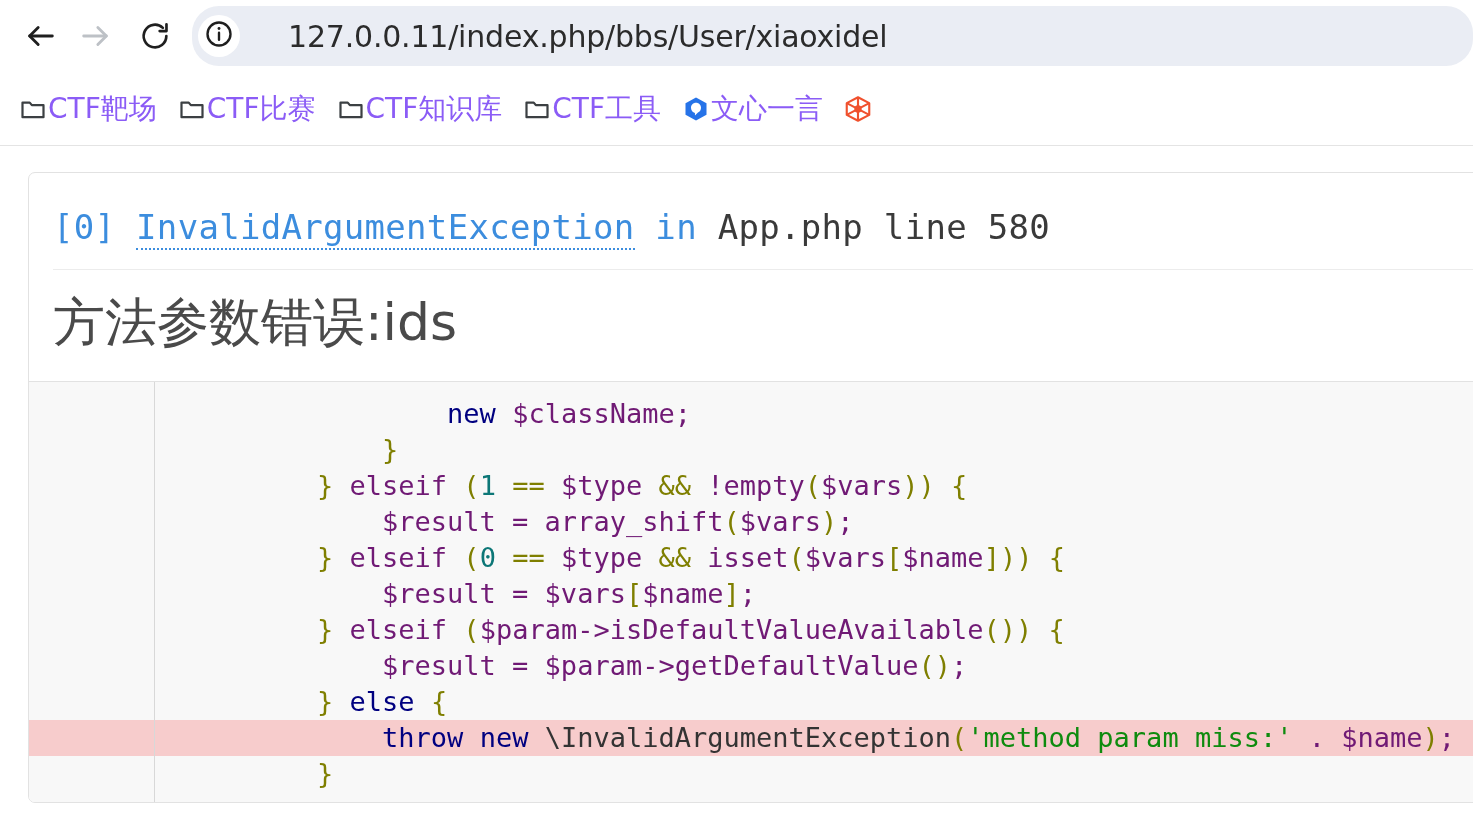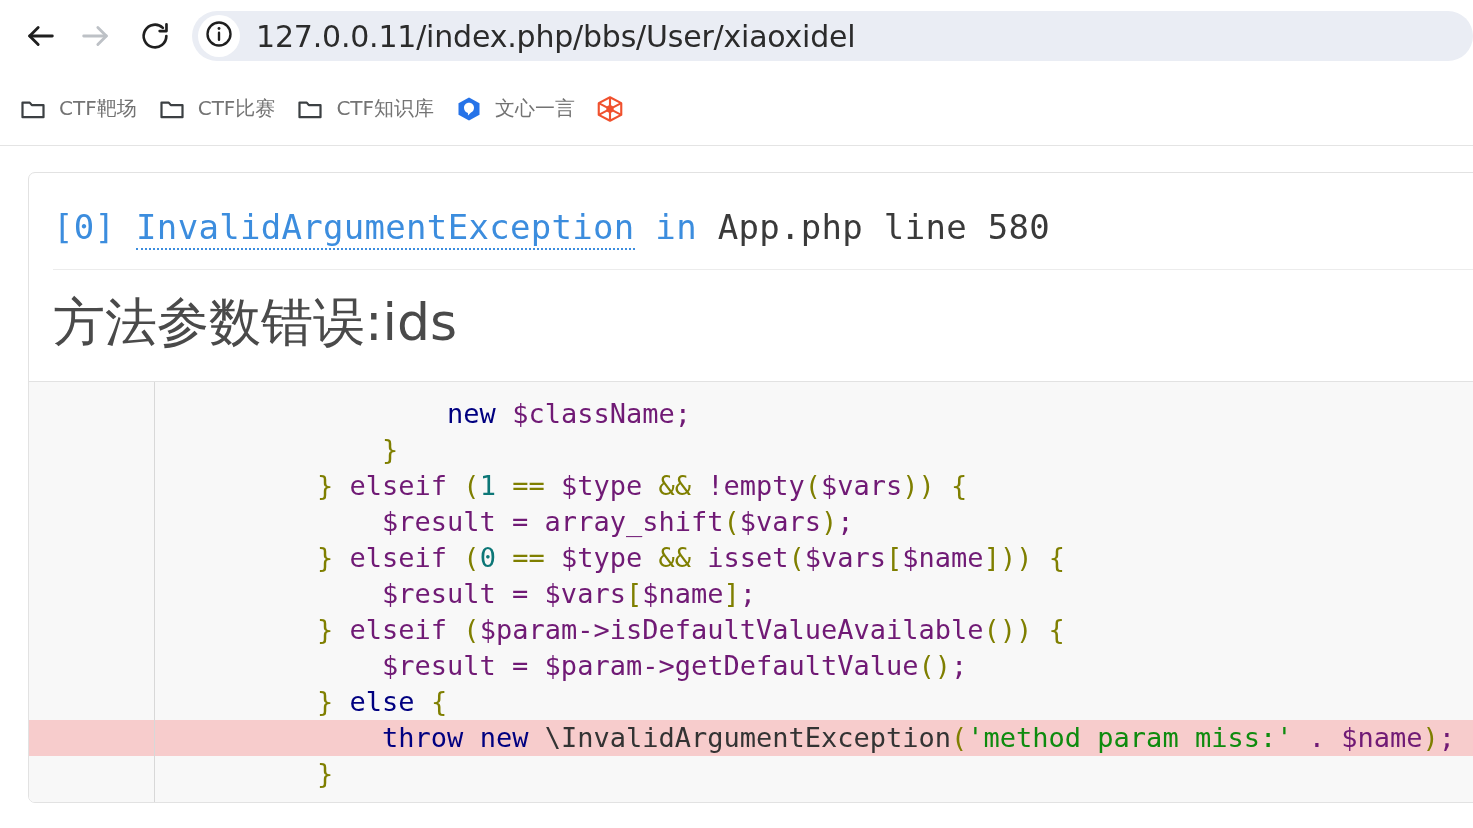--- a/index.html
+++ b/index.html
@@ -23,28 +23,29 @@
   .nav-btn {
     width: 54px; height: 54px;
     display: flex; align-items: center; justify-content: center;
     border-radius: 50%;
     flex: 0 0 auto;
   }
   .nav-btn svg { display: block; }
 
   #omnibox {
     flex: 1 1 auto;
-    height: 50px;
+    height: 60px;
     margin-left: 10px;
     margin-right: 0;
     background: #eaedf4;
     border-radius: 27px;
     display: flex;
     align-items: center;
     padding-left: 6px;
+    gap: 32px;
   }
   #site-info-chip {
     width: 42px; height: 42px;
     border-radius: 50%;
     background: #ffffff;
     display: flex; align-items: center; justify-content: center;
     flex: 0 0 auto;
   }
   #url-text {
     margin-left: 16px;
@@ -73,23 +74,22 @@
     padding: 0 10px;
     border-radius: 8px;
     flex: 0 0 auto;
   }
   .bookmark .bm-icon {
     width: 30px; height: 30px;
     display: flex; align-items: center; justify-content: center;
     flex: 0 0 auto;
   }
   .bookmark .bm-label {
-    margin-left: 11px;
-    font-size: 20px;
-    color: #737373;
+    font-size: 28px;
+    color: #8b5cf6;
     font-family: "DejaVu Sans", sans-serif;
     white-space: nowrap;
   }
 
   
   #page-viewport {
     width: 1473px;
     height: 682px;
     background: #ffffff;
     padding: 26px 0 0 28px;
@@ -251,20 +251,28 @@
     <div class="bookmark">
       <span class="bm-icon">
         <svg width="28" height="28" viewBox="0 0 24 24" fill="none" stroke="#3c4043" stroke-width="1.9" stroke-linejoin="round">
           <path d="M3 6.5h6.2l1.8 2.2H21V19H3z"></path>
         </svg>
       </span>
       <span class="bm-label">CTF知识库</span>
     </div>
 
 
+    <div class="bookmark">
+      <span class="bm-icon">
+        <svg width="28" height="28" viewBox="0 0 24 24" fill="none" stroke="#3c4043" stroke-width="1.9" stroke-linejoin="round">
+          <path d="M3 6.5h6.2l1.8 2.2H21V19H3z"></path>
+        </svg>
+      </span>
+      <span class="bm-label">CTF工具</span>
+    </div>
 
 
     <div class="bookmark">
       <span class="bm-icon">
         <svg width="28" height="28" viewBox="0 0 24 24">
           <path d="M12 2.2 21 7.1v9.8L12 21.8 3 16.9V7.1z" fill="#2673e8"></path>
           <path d="M12 6.6c-2.5 0-4.3 1.9-4.3 4.4 0 2.3 1.5 4 3.4 4.4v2.1l2.6-2.4c1.6-.7 2.6-2.2 2.6-4.1 0-2.5-1.8-4.4-4.3-4.4z" fill="#ffffff"></path>
         </svg>
       </span>
       <span class="bm-label">文心一言</span>

